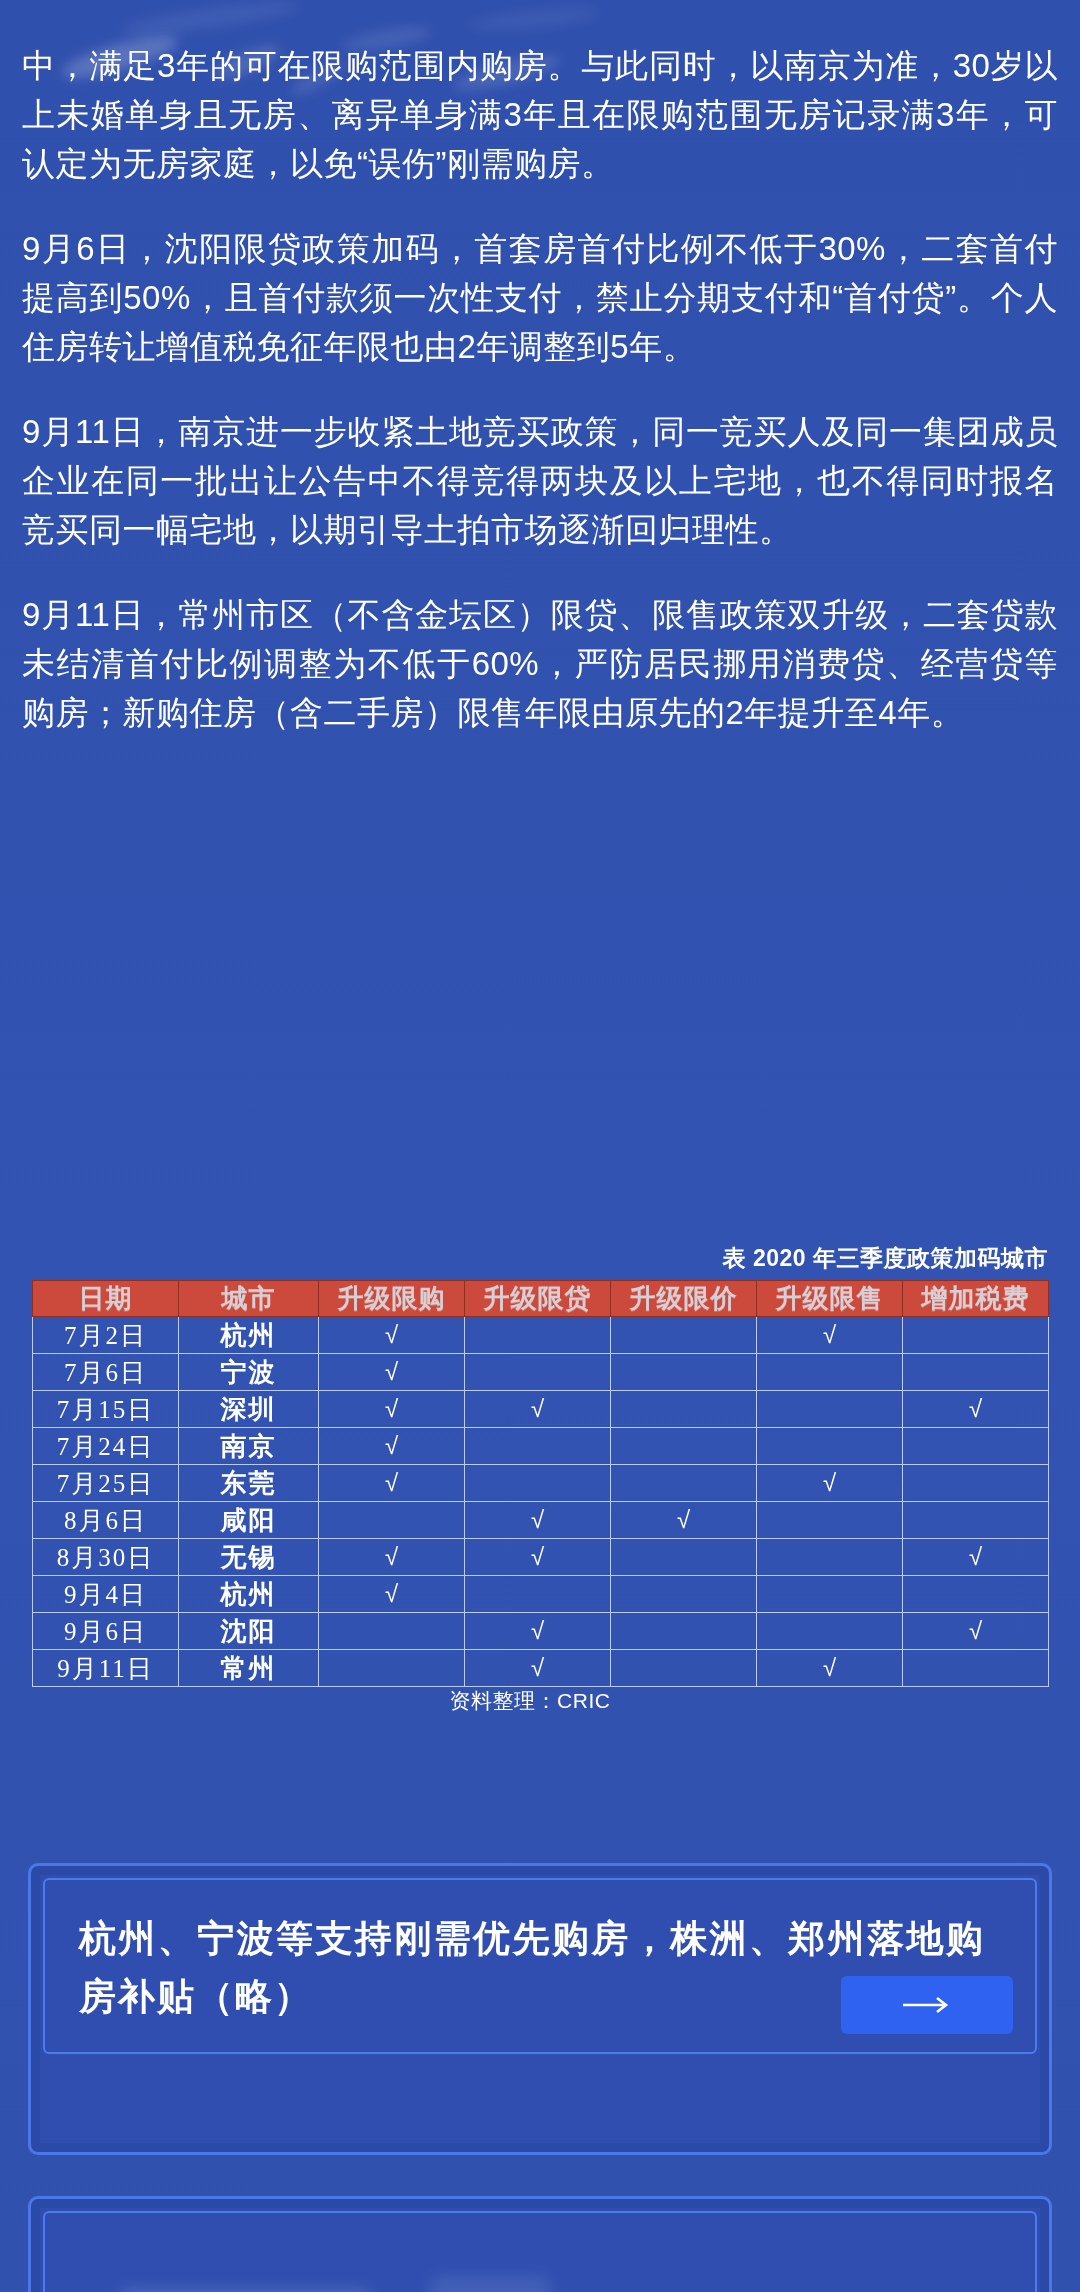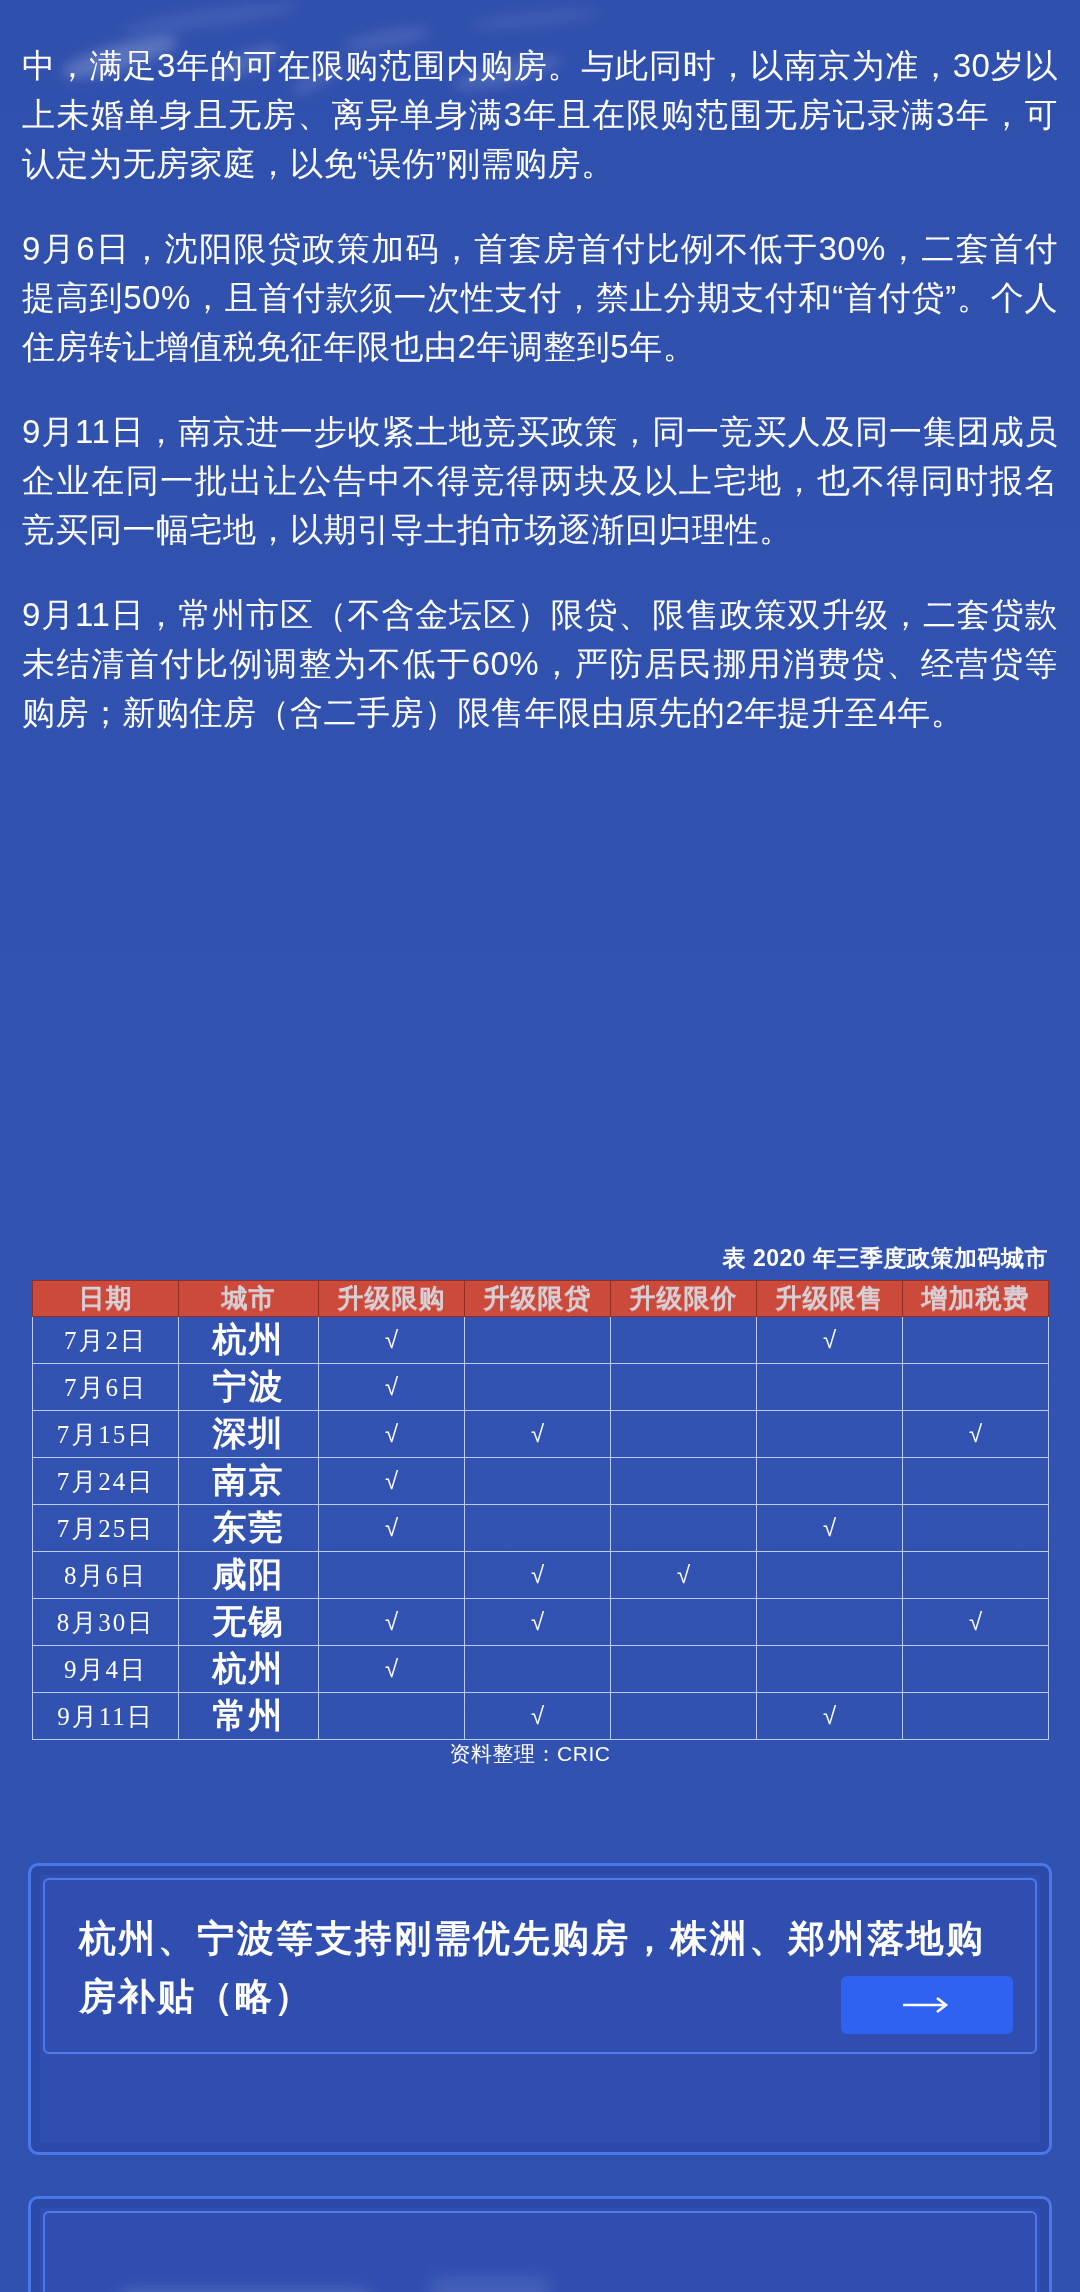--- a/index.html
+++ b/index.html
@@ -90,21 +90,21 @@
   table.policy td {
     border: 1px solid #b9cbee;
     height: 37px;
     text-align: center;
     color: #ffffff;
     font-size: 24px;
     font-weight: 400;
     background: transparent;
   }
   table.policy td.date   { font-family: "Liberation Serif", "DejaVu Serif", serif; font-size: 25px; letter-spacing: 2px; }
-  table.policy td.city   { font-weight: 700; font-size: 34px; letter-spacing: 2px; }
+  table.policy td.city   { font-weight: 700; font-size: 26px; letter-spacing: 2px; }
   .ck { font-size: 24px; line-height: 1; display: inline-block; }
   col.c-date  { width: 146px; }
   col.c-city  { width: 140px; }
   col.c-flag  { width: 146px; }
 
   .table-source {
     margin-top: 0;
     text-align: center;
     color: #ffffff;
     font-size: 21px;
@@ -279,20 +279,29 @@
           <tr>
             <td class="date">9月4日</td>
             <td class="city">杭州</td>
             <td><span class="ck">√</span></td>
             <td></td>
             <td></td>
             <td></td>
             <td></td>
           </tr>
           <tr>
+            <td class="date">9月6日</td>
+            <td class="city">沈阳</td>
+            <td></td>
+            <td><span class="ck">√</span></td>
+            <td></td>
+            <td></td>
+            <td><span class="ck">√</span></td>
+          </tr>
+          <tr>
             <td class="date">9月11日</td>
             <td class="city">常州</td>
             <td></td>
             <td><span class="ck">√</span></td>
             <td></td>
             <td><span class="ck">√</span></td>
             <td></td>
           </tr>
         </tbody>
     </table>

